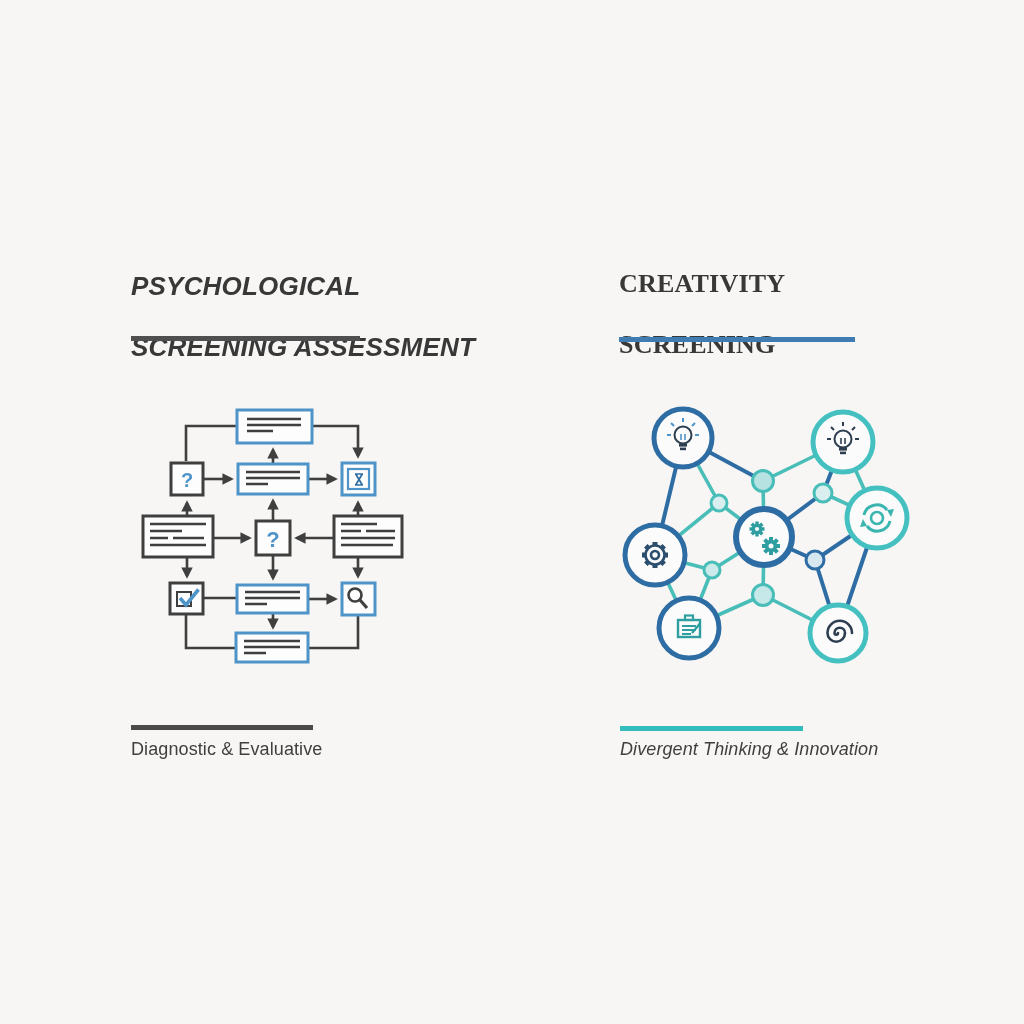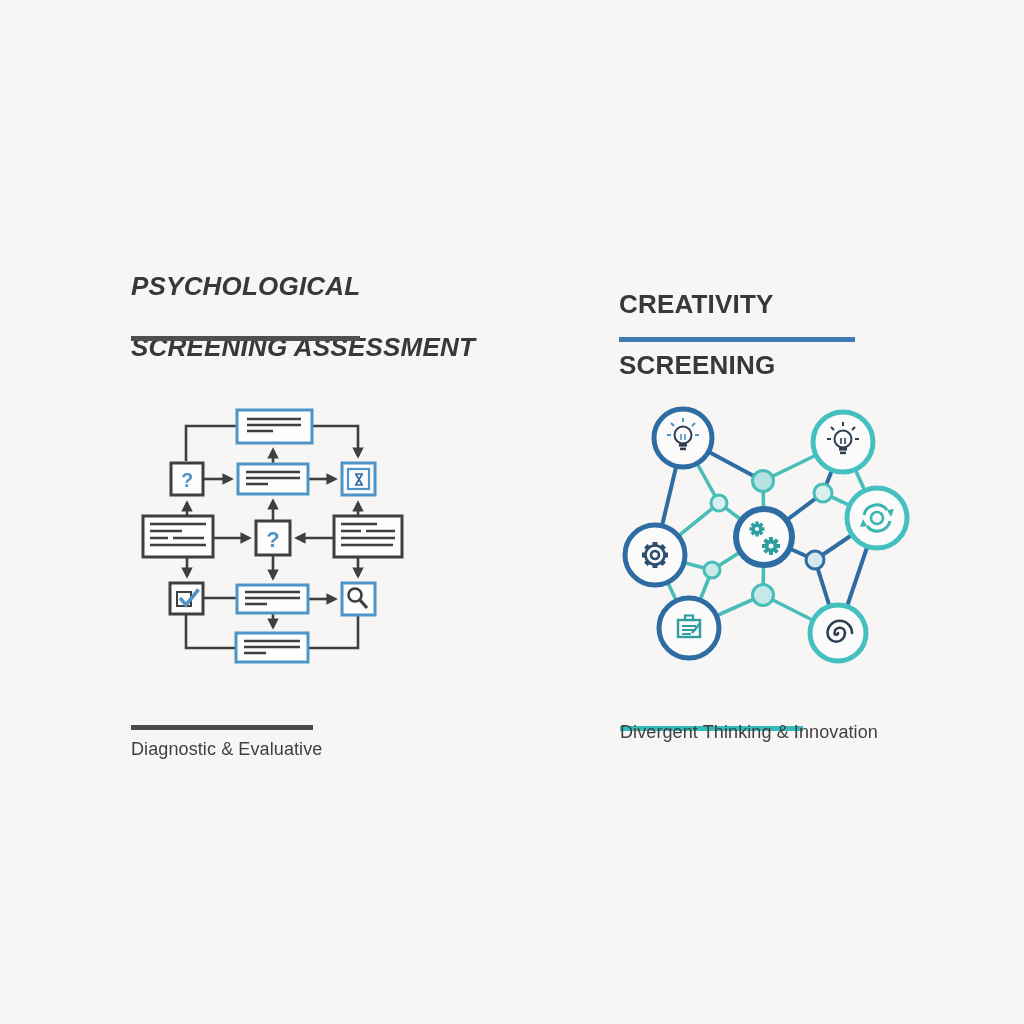--- a/index.html
+++ b/index.html
@@ -84,21 +84,21 @@
   </g>
   <g>
     <circle cx="355" cy="595" r="6.5" stroke="#3f3f3f" stroke-width="2.6" fill="none"></circle>
     <path d="M360,600 L367,608" stroke="#3f3f3f" stroke-width="3.2"></path>
   </g>
 </svg>
 
 <div class="bar" style="left:131px;top:725px;width:182px;background:#4a4a4a;"></div>
 <div class="abs caption" style="left:131px;top:739px;">Diagnostic &amp; Evaluative</div>
 
-<div class="abs title" style="left:619px;top:289px;width:360px;"><span>CREATIVITY</span><br>
+<div class="abs title" style="left:619px;top:269px;width:360px;font-family:Liberation Serif, serif;"><span>CREATIVITY</span><br>
 <span>SCREENING</span></div>
 <div class="bar" style="left:619px;top:337px;width:236px;background:#3e7cb1;"></div>
 
 <svg class="abs" style="left:612px;top:398px;" width="312" height="282" viewBox="612 398 312 282">
 
   <g stroke-linecap="round" fill="none">
     <g stroke="#49bdb8" stroke-width="3.6">
       <path d="M763,481 L843,442"></path>
       <path d="M763,481 L764,537"></path>
       <path d="M683,438 L719,503"></path>
@@ -207,13 +207,13 @@
     <path d="M682,626 H696 M682,630 H696 M682,634 H691" stroke-width="2"></path>
     <path d="M692,633 L700,623.5" stroke-width="2.4"></path>
   </g>
 
   <g transform="translate(838,633)">
     <path d="M0,0 A1.75,1.75 0 1 1 -3.5,0 A5.25,5.25 0 1 1 7,0 A8.75,8.75 0 1 1 -10.5,0 A12.25,12.25 0 1 1 14,0" stroke="#2c3e50" stroke-width="2.6" fill="none" stroke-linecap="round"></path>
   </g>
 </svg>
 
 <div class="bar" style="left:620px;top:726px;width:183px;background:#35bdbd;"></div>
-<div class="abs caption" style="left:620px;top:722px;">Divergent Thinking &amp; Innovation</div>
+<div class="abs caption" style="left:620px;top:739px;font-style:italic;">Divergent Thinking &amp; Innovation</div>
 
 </body></html>

